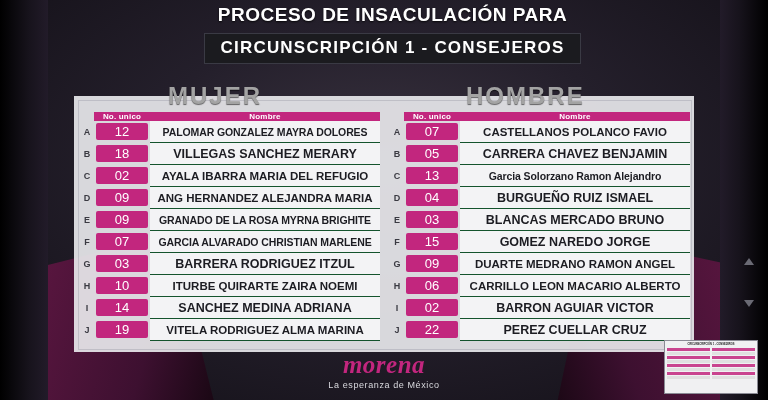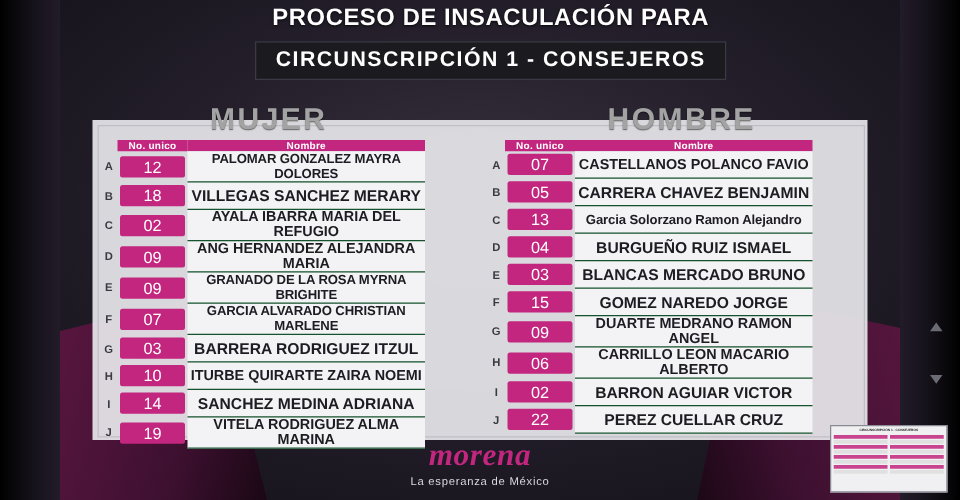--- a/index.html
+++ b/index.html
@@ -114,34 +114,34 @@
     position: absolute;
     top: 82px;
     z-index: 5;
     color: #a3a3a3;
     font-weight: bold;
     font-size: 24px;
     letter-spacing: 2px;
     text-shadow: 0 1px 1px rgba(0,0,0,0.55);
   }
   .col-heading.mujer { left: 168px; }
-  .col-heading.hombre { left: 466px; margin-left: 20px; }
+  .col-heading.hombre { left: 466px; }
 
   
   .table-wrap {
     position: absolute;
     top: 112px;
     z-index: 4;
   }
   .table-wrap.left { left: 80px; }
   .table-wrap.right { left: 390px; }
 
   table.list {
     border-collapse: collapse;
-    width: 260px;
+    width: 300px;
   }
   table.list th, table.list td {
     padding: 0;
   }
   .th-letter {
     width: 14px;
   }
   .th-num {
     width: 56px;
     background: #c2267e;

